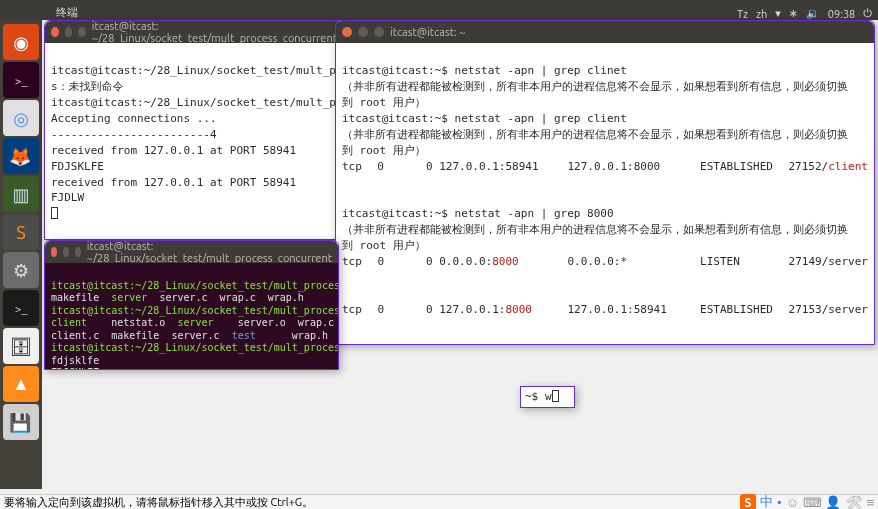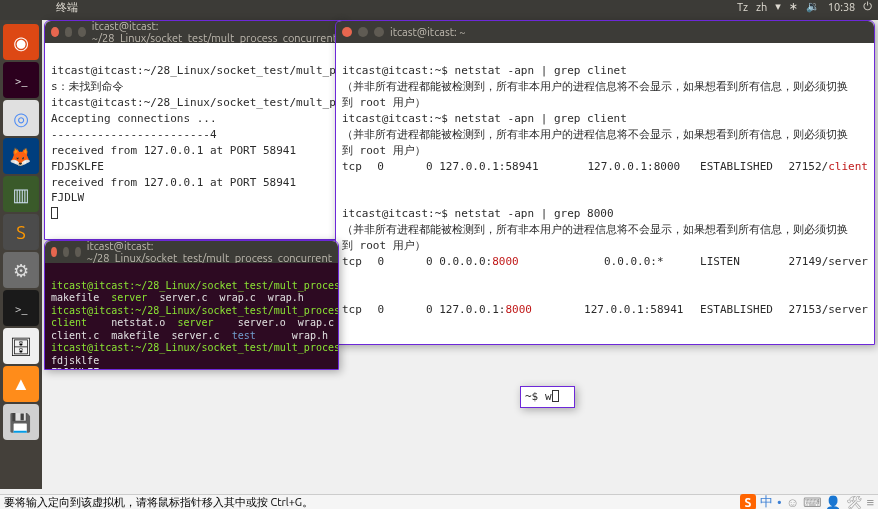--- a/index.html
+++ b/index.html
@@ -10,21 +10,21 @@
     position: relative;
     overflow: hidden;
     font-size: 12px;
   }
 
   
   .top-panel {
     position: absolute; top: 0; left: 0; right: 0; height: 20px;
     background: #3c3b37;
     color: #dfdbd2;
-    display: flex; align-items: flex-start;
+    display: flex; align-items: flex-end;
     padding: 0 6px;
     font-size: 11px;
   }
   .top-panel .title { margin-left: 50px; }
   .top-panel .tray { margin-left: auto; display: flex; gap: 8px; align-items: center; }
 
   
   .launcher {
     position: absolute; top: 20px; left: 0; bottom: 20px; width: 42px;
     background: #44403a;
@@ -89,35 +89,35 @@
   #term-netstat { top: 20px; left: 335px; width: 540px; height: 325px; }
   #term-ls { top: 240px; left: 44px; width: 295px; height: 130px; }
   #term-tiny { top: 386px; left: 520px; width: 55px; height: 22px; border-radius:0; }
 
   #term-tiny .term-body { padding: 2px 4px; font-size: 11px; }
 
   .row { display:flex; }
   .c1 { width: 40px; }
   .c2 { width: 55px; }
   .c3 { width: 160px; }
-  .c4 { width: 150px; text-align: center; }
+  .c4 { width: 150px; }
   .c5 { width: 100px; }
 </style>
 </head>
 <body>
 
 <div class="top-panel">
   <span class="title">终端</span>
   <div class="tray">
     <span>Tz</span>
     <span>zh</span>
     <span>▾</span>
     <span>∗</span>
     <span>🔉</span>
-    <span>10:38</span>
+    <span>09:38</span>
     <span>⏻</span>
   </div>
 </div>
 
 <div class="launcher">
   <div class="tile" style="background:#dd4814;color:#fff">◉</div>
   <div class="tile" style="background:#2c001e;color:#ddd;font-size:12px">&gt;_</div>
   <div class="tile" style="background:#e0e0e0;color:#4c8bf5">◎</div>
   <div class="tile" style="background:#003e7e">🦊</div>
   <div class="tile" style="background:#3a5a2a;color:#cde">▥</div>

